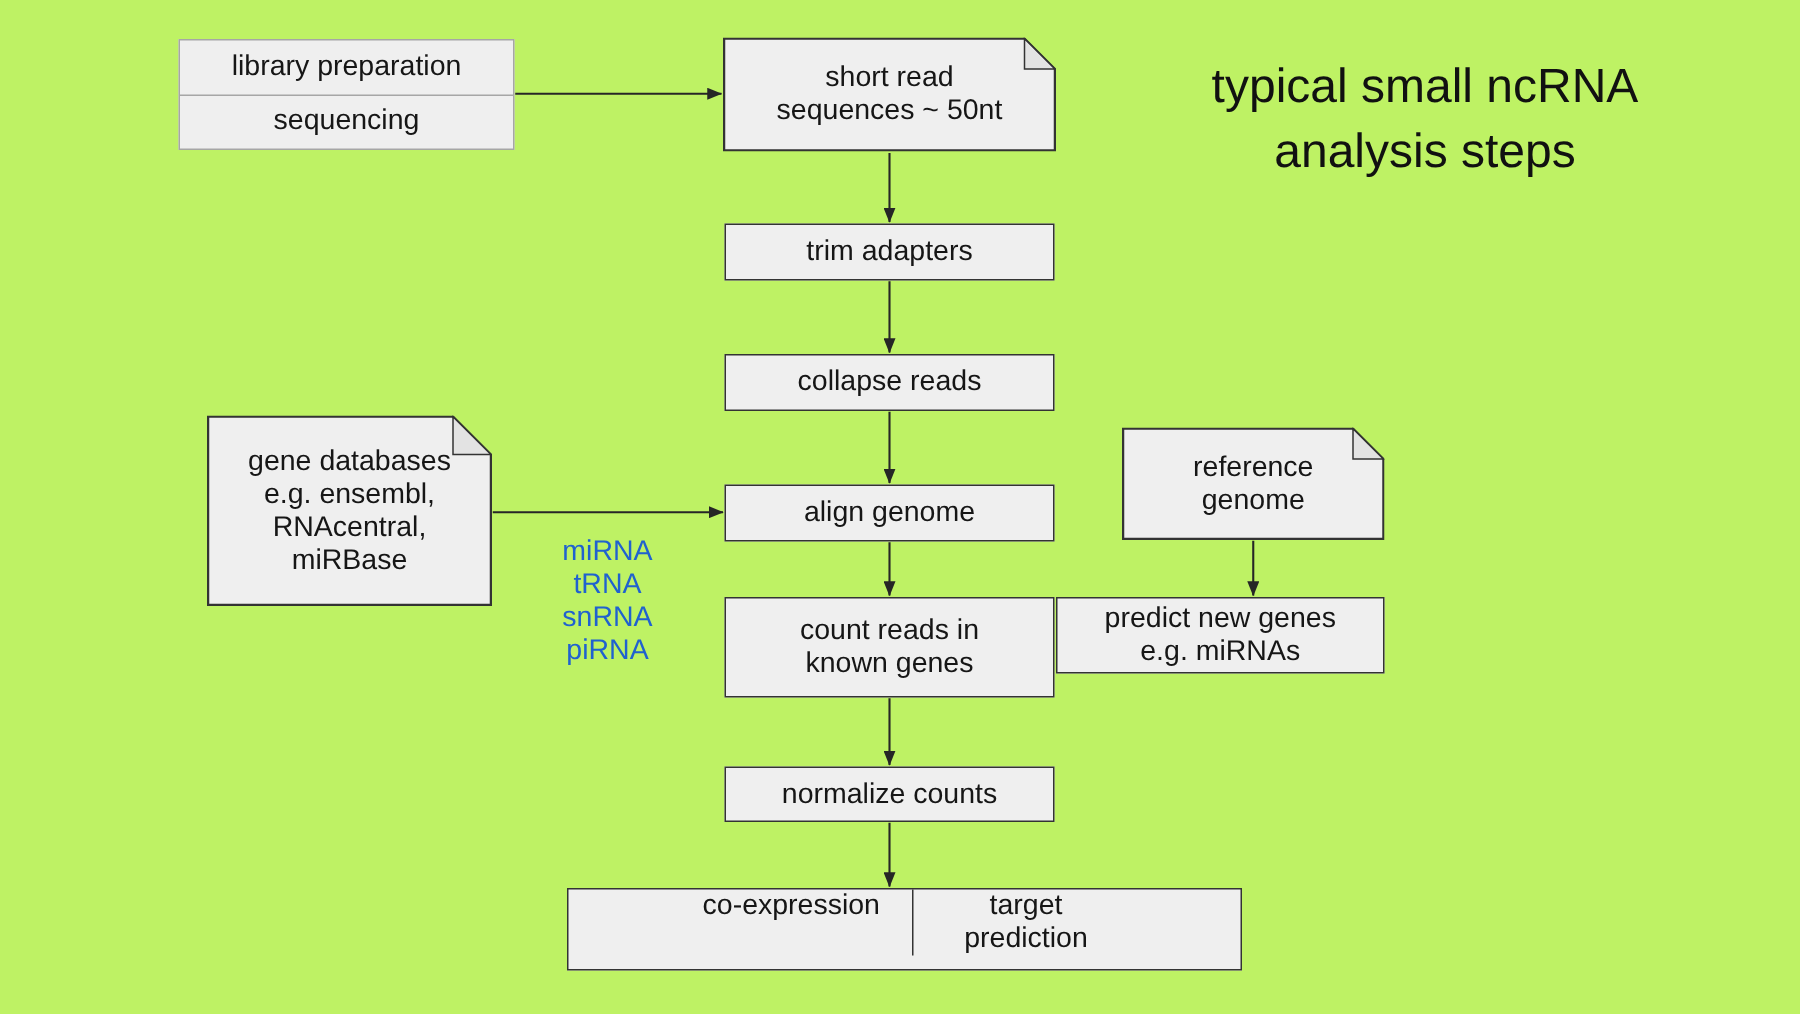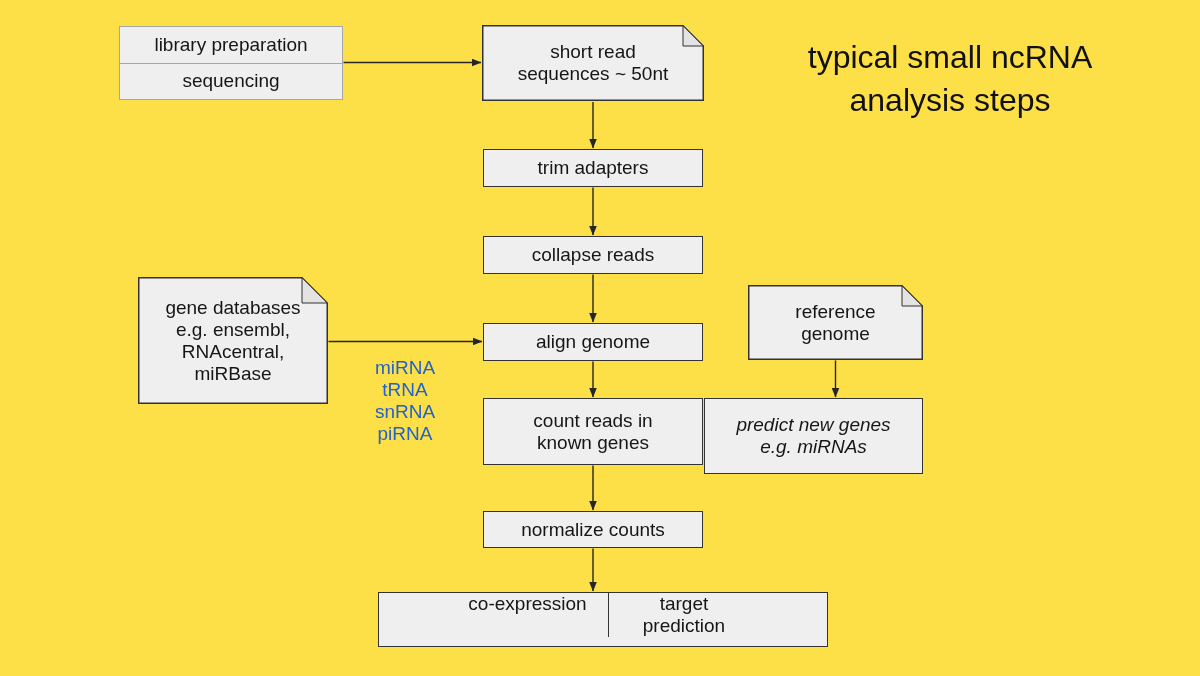--- a/index.html
+++ b/index.html
@@ -5,21 +5,21 @@
   html, body {
     margin: 0;
     padding: 0;
     background: #ffffff;
     font-family: "Liberation Sans", "DejaVu Sans", sans-serif;
   }
   #canvas {
     position: relative;
     width: 1200px;
     height: 676px;
-    background: #fde047;
+    background: #bef264;
     overflow: hidden;
     color: #161616;
   }
   #arrows-layer {
     position: absolute;
     left: 0; top: 0;
     width: 1200px; height: 676px;
     pointer-events: none;
   }
   .box {
@@ -166,21 +166,21 @@
       <polygon points="0.75,0.75 154,0.75 174.25,21 174.25,74.25 0.75,74.25" fill="#efefef" stroke="#333333" stroke-width="1.5"></polygon>
       <polygon points="154,0.75 174.25,21 154,21" fill="#e3e3e3" stroke="#333333" stroke-width="1"></polygon>
     </svg>
     <div class="card-label">reference
 genome</div>
   </div>
 
   <div class="box" style="left:483px; top:398px; width:220px; height:67px;">count reads in
 known genes</div>
 
-  <div class="box" style="left:704px; top:398px; width:219px; height:76px;font-style:italic;">predict new genes
+  <div class="box" style="left:704px; top:398px; width:219px; height:51px;">predict new genes
 e.g. miRNAs</div>
 
   <div class="box" style="left:483px; top:511px; width:220px; height:37px;">normalize counts</div>
 
   <div class="box split" style="left:378px; top:592px; width:450px; height:55px;">
     <div class="cell" style="width:161px;">co-expression</div>
     <div class="cell" style="width:151px;">target
 prediction</div>
   </div>
 

